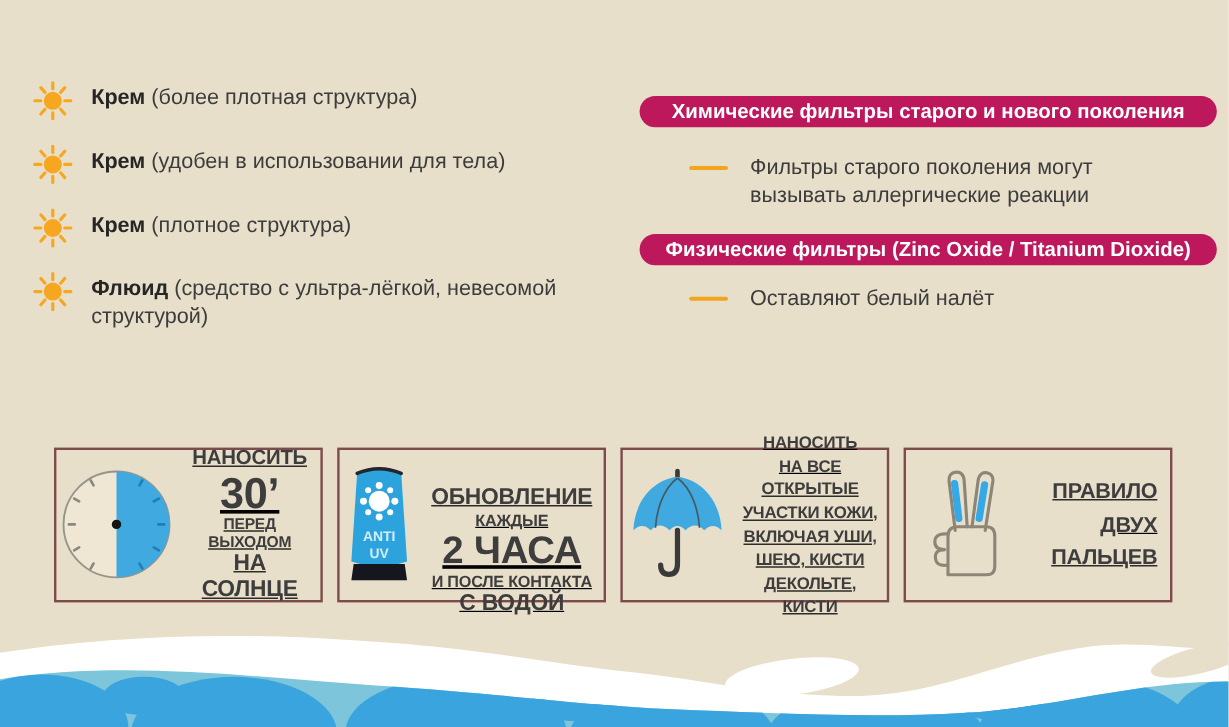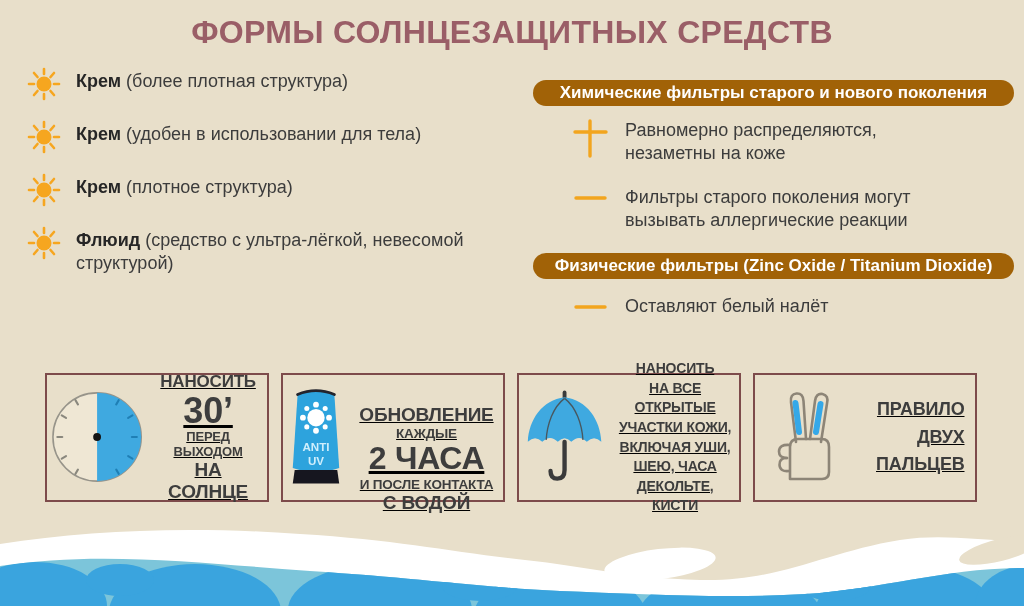--- a/index.html
+++ b/index.html
@@ -21,21 +21,21 @@
   
   .forms{position:absolute;left:26px;top:70px;width:470px;}
   .form-item{display:flex;align-items:flex-start;gap:12px;height:33px;margin-bottom:20px;}
   .form-item:last-child{height:auto;}
   .form-icon{flex:0 0 38px;margin-top:-5px;}
   .form-text{font-size:18px;color:#3c3c3c;line-height:1.3;width:418px;}
   .form-text b{color:#262626;font-weight:bold;}
   
   .filters{position:absolute;left:533px;top:80px;width:481px;}
   .banner{
-    background:#a16207;color:#ffffff;
+    background:#be185d;color:#ffffff;
     font-size:17px;font-weight:bold;text-align:center;
     border-radius:16px;
     padding:4px 6px;height:18px;line-height:18px;
   }
   .banner.second{margin-top:22px;}
   .pc-row{display:flex;align-items:flex-start;margin-left:40px;margin-top:13px;gap:16px;}
   .pc-row .sign{flex:0 0 36px;}
   .pc-text{font-size:18px;color:#3c3c3c;line-height:1.25;max-width:305px;}
   
   .tips{position:absolute;left:45px;top:373px;display:flex;gap:12px;text-decoration:underline;}
@@ -57,21 +57,20 @@
   .l-u  {font-size:14px;font-weight:bold;line-height:1.4;}
   .l-h  {font-size:18px;font-weight:bold;line-height:1.55;text-align:right;}
   
   .waves{position:absolute;left:0;bottom:0;}
 </style>
 </head>
 <body>
 
 <div class="page">
 
-  <div class="title">ФОРМЫ СОЛНЦЕЗАЩИТНЫХ СРЕДСТВ</div>
 
   <div class="forms">
     <div class="form-item">
       <svg class="form-icon" width="38" height="38" viewBox="0 0 38 38">
         <circle cx="18" cy="19" r="7.5" fill="#f6a61f"></circle>
         <g stroke="#f6a61f" stroke-width="2.6" stroke-linecap="round">
           <line x1="18" y1="4" x2="18" y2="9"></line>
             <line x1="28" y1="8" x2="24.5" y2="12"></line>
           <line x1="33" y1="19" x2="28" y2="19"></line>
             <line x1="28" y1="30" x2="24.5" y2="26"></line>
@@ -130,29 +129,20 @@
         </g>
       </svg>
       <div class="form-text"><b>Флюид</b> <span>(средство с ультра-лёгкой, невесомой структурой)</span></div>
     </div>
   </div>
 
   <div class="filters">
 
     <div class="banner">Химические фильтры старого и нового поколения</div>
 
-    <div class="pc-row">
-      <svg class="sign" width="36" height="40" viewBox="0 0 36 40">
-        <g stroke="#f2a51e" stroke-width="3.4" stroke-linecap="round">
-          <line x1="17" y1="2" x2="17" y2="37"></line>
-            <line x1="2" y1="13" x2="33" y2="13"></line>
-        </g>
-      </svg>
-      <div class="pc-text">Равномерно распределяются, незаметны на коже</div>
-    </div>
 
     <div class="pc-row" style="margin-top:22px;">
       <svg class="sign" width="36" height="24" viewBox="0 0 36 24">
         <line x1="3" y1="12" x2="32" y2="12" stroke="#f2a51e" stroke-width="3.4" stroke-linecap="round"></line>
       </svg>
       <div class="pc-text">Фильтры старого поколения могут вызывать аллергические реакции</div>
     </div>
 
     <div class="banner second">Физические фильтры (Zinc Oxide / Titanium Dioxide)</div>
 
@@ -231,21 +221,21 @@
           <path d="M44,9 C32,18 26,36 25,52"></path>
           <path d="M44,9 C56,18 62,36 63,52"></path>
         </g>
         <path d="M44,54 L44,83 Q44,92 36.5,92 Q29.5,92 29.5,84" fill="none" stroke="#3a3a3a" stroke-width="4.5" stroke-linecap="round"></path>
       </svg>
       <div class="tip-text" style="width:126px;">
         <div class="l-u">НАНОСИТЬ</div>
         <div class="l-u">НА ВСЕ ОТКРЫТЫЕ</div>
         <div class="l-u">УЧАСТКИ КОЖИ,</div>
         <div class="l-u">ВКЛЮЧАЯ УШИ,</div>
-        <div class="l-u">ШЕЮ, ЧАСА</div>
+        <div class="l-u">ШЕЮ, КИСТИ</div>
         <div class="l-u">ДЕКОЛЬТЕ, КИСТИ</div>
       </div>
     </div>
 
     <div class="tip-box">
       <svg width="74" height="102" viewBox="0 0 74 102">
         <g fill="none" stroke="#8d8577" stroke-width="2.6" stroke-linecap="round" stroke-linejoin="round">
           <path d="M30,55 L25,15 Q24,7 30.5,6.5 Q37,6 37.5,14 L40,52"></path>
           <path d="M44,52 L49,14 Q50,6 56.5,7 Q63,8.5 61,16.5 L55,55"></path>
           <path d="M24,92 L24,60 Q24,52 32,52 L56,52 Q63,52 63,60 L63,85 Q63,92 56,92 Z"></path>

